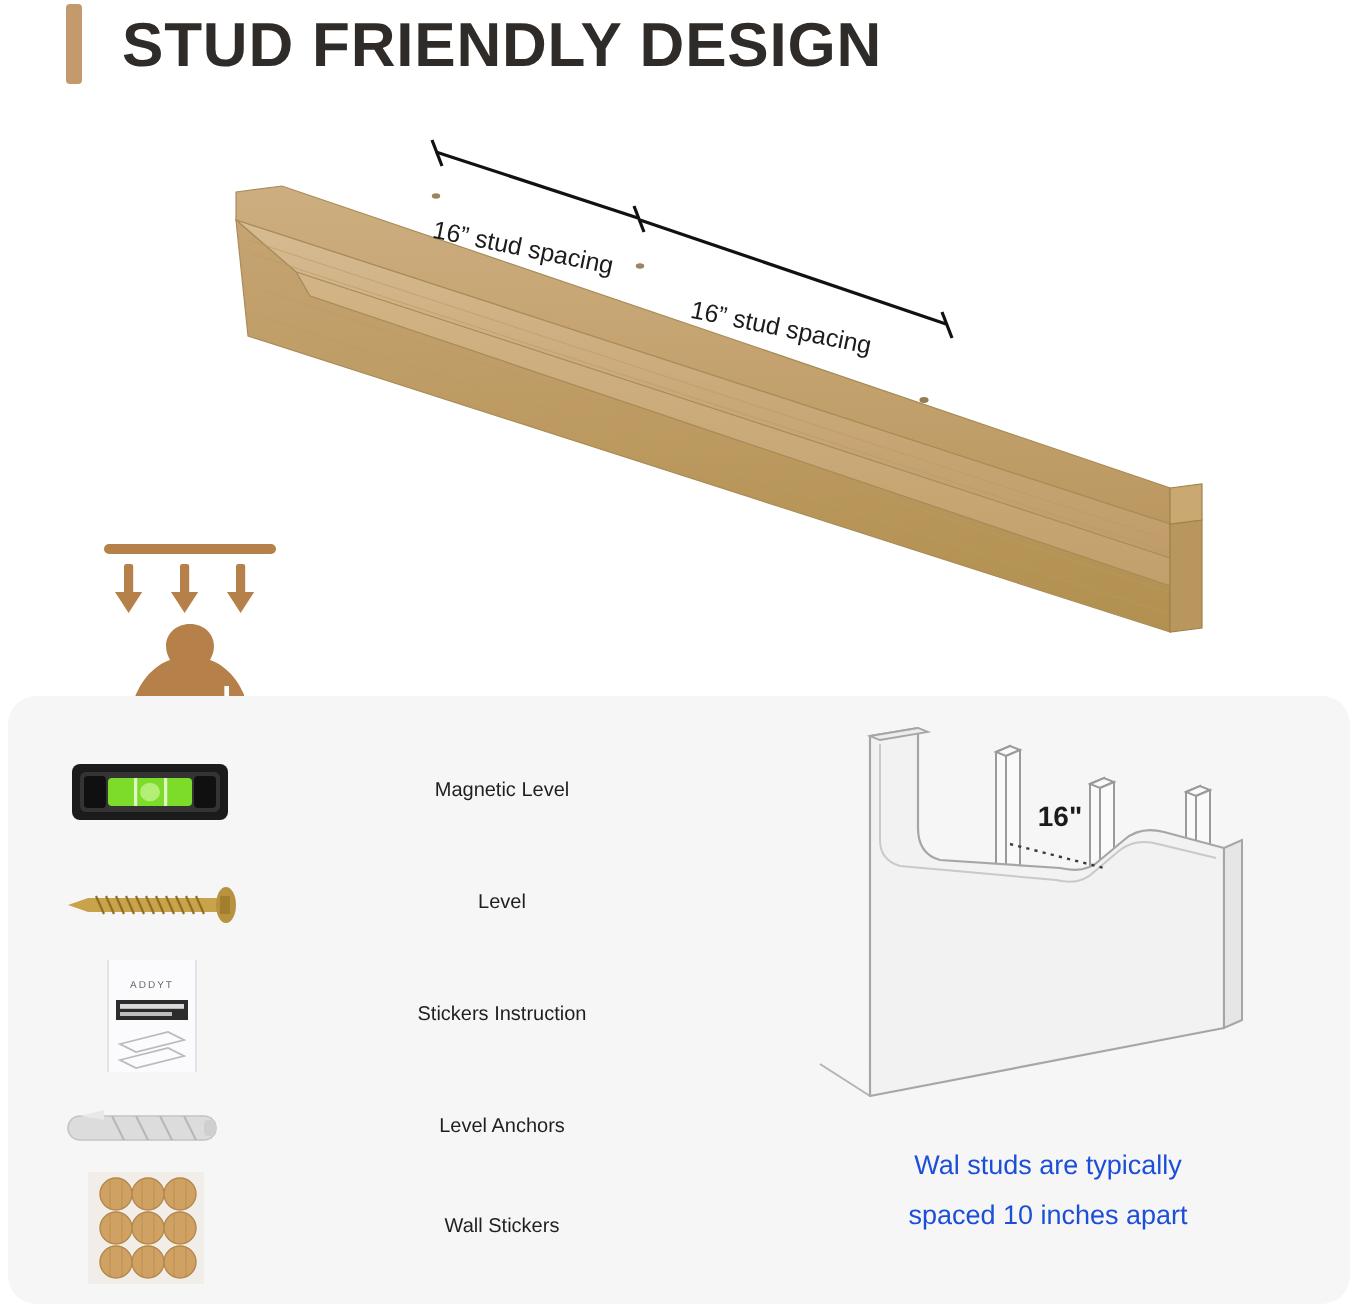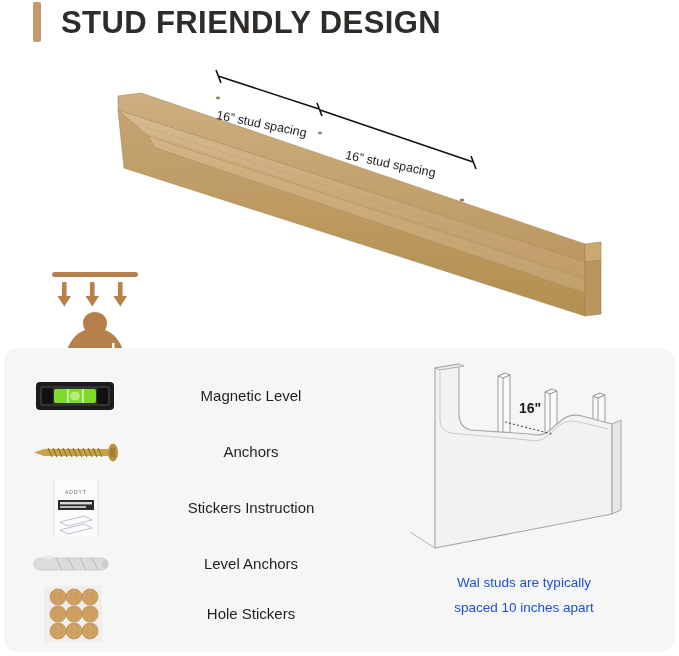--- a/index.html
+++ b/index.html
@@ -101,21 +101,21 @@
     position: absolute;
     left: 0; top: 0;
     width: 120px; height: 56px;
   }
   .acc-label {
     position: absolute;
     left: 120px; top: 0;
     width: 210px; height: 56px;
     line-height: 56px;
     text-align: center;
-    font-size: 15px;
+    font-size: 10px;
     color: #1f1f1f;
     white-space: nowrap;
   }
   #acc-row-0 { top: 20px; }
   #acc-row-1 { top: 76px; }
   #acc-row-2 { top: 132px; }
   #acc-row-3 { top: 188px; }
   #acc-row-4 { top: 238px; }
 
   
@@ -274,21 +274,21 @@
             <line x1="67" y1="24" x2="71" y2="33"></line>
           <line x1="72" y1="24" x2="76" y2="33"></line>
         </g>
 
         <polygon points="18,25 18,32 8,28.5" fill="#c9a34b"></polygon>
 
         <ellipse cx="87" cy="28.5" rx="5" ry="9" fill="#b8923f"></ellipse>
         <rect x="84" y="24" width="5" height="9" fill="#8e6f22" opacity="0.55"></rect>
       </svg>
     </div>
-    <div class="acc-label">Anchors</div>
+    <div class="acc-label">Level</div>
   </div>
 
   <div class="acc-row" id="acc-row-2">
     <div class="acc-icon">
       <svg width="120" height="56" viewBox="0 0 120 56">
         <rect x="28" y="-2" width="44" height="62" rx="2" fill="#fbfbfd" stroke="#e2e2e7" stroke-width="1"></rect>
         <text x="50" y="14" font-family="Liberation Sans, sans-serif" font-size="5" fill="#666" text-anchor="middle" letter-spacing="1">ADDYT</text>
         <rect x="32" y="20" width="36" height="10" fill="#2c2c2c"></rect>
         <rect x="34" y="22" width="32" height="2.4" fill="#d9d9d9"></rect>
         <rect x="34" y="26" width="26" height="2" fill="#bdbdbd"></rect>
@@ -357,21 +357,21 @@
             <line x1="67" y1="21" x2="67" y2="35"></line>
           <line x1="29" y1="38" x2="29" y2="52"></line>
             <line x1="35" y1="38" x2="35" y2="52"></line>
           <line x1="45" y1="38" x2="45" y2="52"></line>
             <line x1="51" y1="38" x2="51" y2="52"></line>
           <line x1="61" y1="38" x2="61" y2="52"></line>
             <line x1="67" y1="38" x2="67" y2="52"></line>
         </g>
       </svg>
     </div>
-    <div class="acc-label">Hole Stickers</div>
+    <div class="acc-label">Wall Stickers</div>
   </div>
 
   <div id="wall-diagram">
     <svg width="262" height="210" viewBox="0 0 262 210">
 
       <g fill="#fafafa" stroke="#9a9a9a" stroke-width="1">
         <polygon points="96,14 103,11 103,96 96,99"></polygon>
         <polygon points="96,14 103,11 108,13 101,16"></polygon>
         <polygon points="101,16 108,13 108,94 101,97"></polygon>
 

